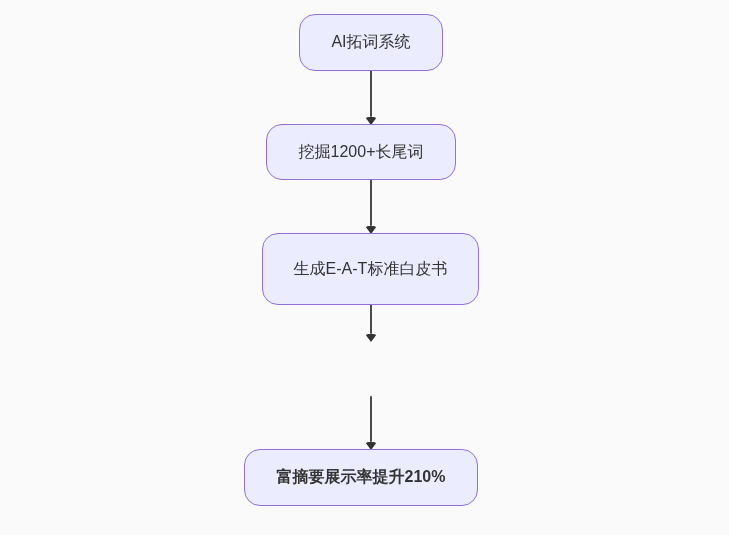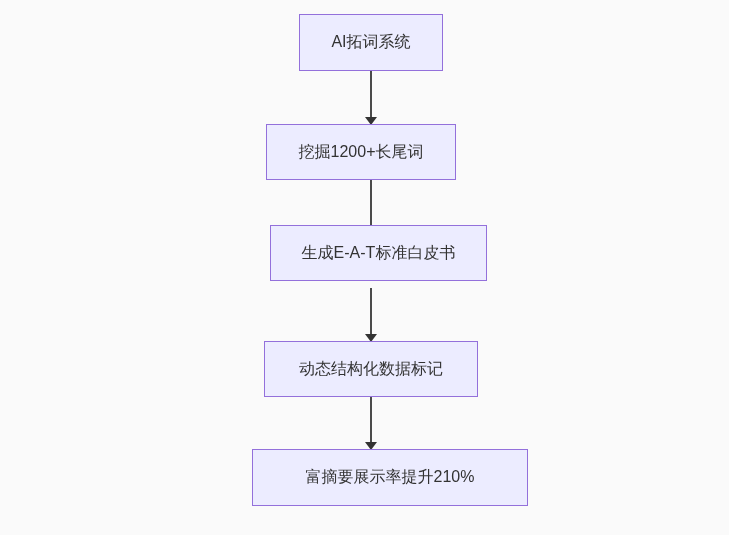--- a/index.html
+++ b/index.html
@@ -1,15 +1,15 @@
 <!DOCTYPE html>
 <html><head>
 <meta charset="utf-8">
 <style>
-  * { margin: 0; padding: 0; box-sizing: border-box; }
+  * { margin: 0; padding: 0; box-sizing: border-box; border-radius: 16px; }
   html, body {
     width: 729px; height: 535px;
     font-family: "Liberation Sans", sans-serif;
   }
   body { background: #fafafa; overflow: hidden; }
   .canvas {
     position: relative;
     width: 729px; height: 535px;
     background: #fafafa;
   }
@@ -61,35 +61,32 @@
 
   <div class="node" style="left:266px; top:124px; width:190px; height:56px;">
     <span>挖掘1200+长尾词</span>
   </div>
 
   <div class="edge" style="left:365px; top:179px; height:55px;">
     <div class="edge-line"></div>
     <div class="edge-head"></div>
   </div>
 
-  <div class="node" style="left:262px; top:225px; width:217px; height:56px;margin-left:8px;">
+  <div class="node" style="left:262px; top:233px; width:217px; height:72px;">
     <span>生成E-A-T标准白皮书</span>
   </div>
 
   <div class="edge" style="left:365px; top:288px; height:54px;">
     <div class="edge-line"></div>
     <div class="edge-head"></div>
   </div>
 
-  <div class="node" style="left:264px; top:341px; width:214px; height:56px;">
-    <span>动态结构化数据标记</span>
-  </div>
 
   <div class="edge" style="left:365px; top:396px; height:54px;">
     <div class="edge-line"></div>
     <div class="edge-head"></div>
   </div>
 
-  <div class="node" style="left:252px; top:449px; width:276px; height:57px;">
+  <div class="node" style="left:244px; top:449px; width:234px; height:57px;font-weight:bold;">
     <span>富摘要展示率提升210%</span>
   </div>
 
 </div>
 
 </body></html>

